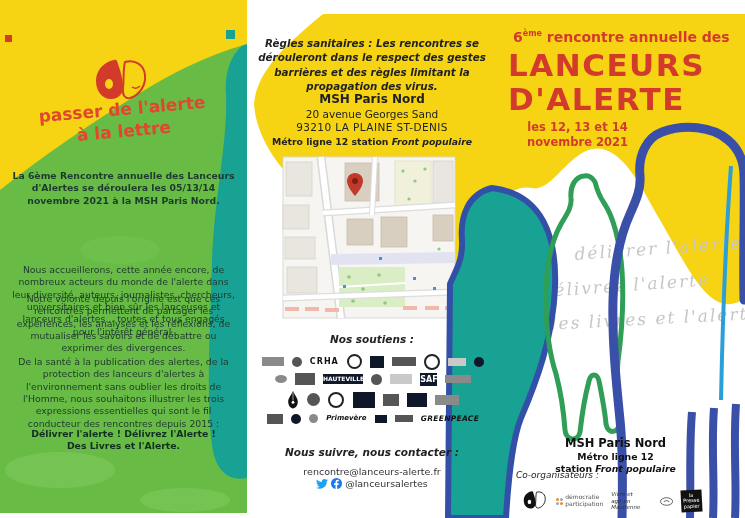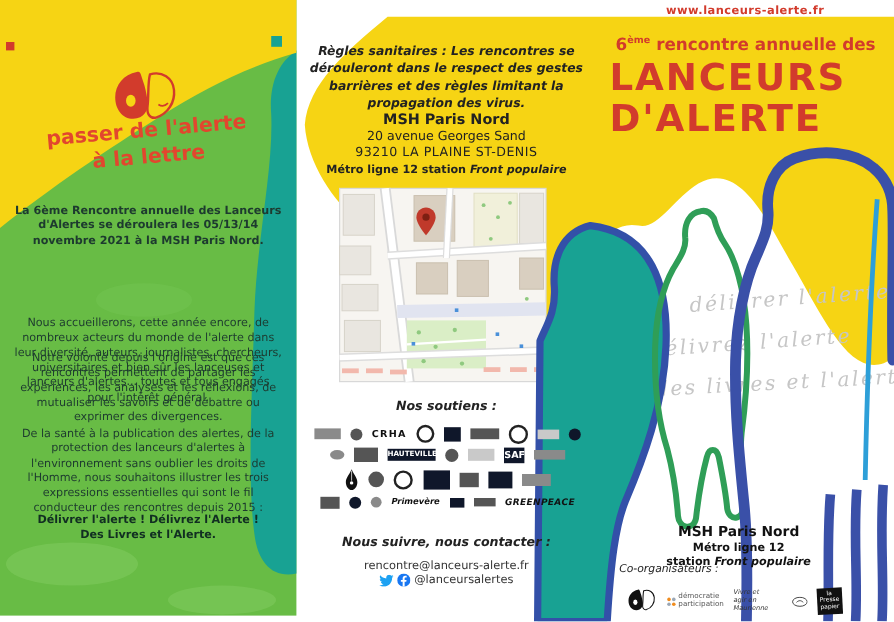--- a/index.html
+++ b/index.html
@@ -283,29 +283,32 @@
                C16.6,19.5 21.5,12.1 21.5,5.6 C21.5,5.4 21.5,5.2 21.5,5 C22.5,4.3 23.3,3.4 24,2.4 Z" fill="#1da1f2"></path>
     </svg>
     <svg width="11" height="11" viewBox="0 0 24 24">
       <circle cx="12" cy="12" r="12" fill="#1877f2"></circle>
       <path d="M13.5,24 V15 H16.5 L17,11.5 H13.5 V9.2 C13.5,8.2 14,7.2 15.6,7.2 H17.2 V4.2
                C17.2,4.2 15.8,4 14.5,4 C11.7,4 9.9,5.7 9.9,8.8 V11.5 H6.7 V15 H9.9 V24 Z" fill="#fff"></path>
     </svg>
     <span>@lanceursalertes</span>
   </div>
 
-  <div class="abs rp url">www.lanceurs-alerte.fr</div>
 
   <div class="abs rp eventline">
     <span>6</span><sup>ème</sup><span> rencontre annuelle des</span>
   </div>
 
   <div class="abs rp title1">LANCEURS</div>
   <div class="abs rp title2">D'ALERTE</div>
 
+  <div class="abs rp dates">
+    <div>les 12, 13 et 14</div>
+    <div>novembre 2021</div>
+  </div>
 
   <div class="abs rvenue-name">MSH Paris Nord</div>
   <div class="abs rvenue-l2">Métro ligne 12</div>
   <div class="abs rvenue-l3">
     <span>station </span><i>Front populaire</i>
   </div>
 
   <div class="abs coorg-label">Co-organisateurs :</div>
 
   <div class="abs coorg-row">

